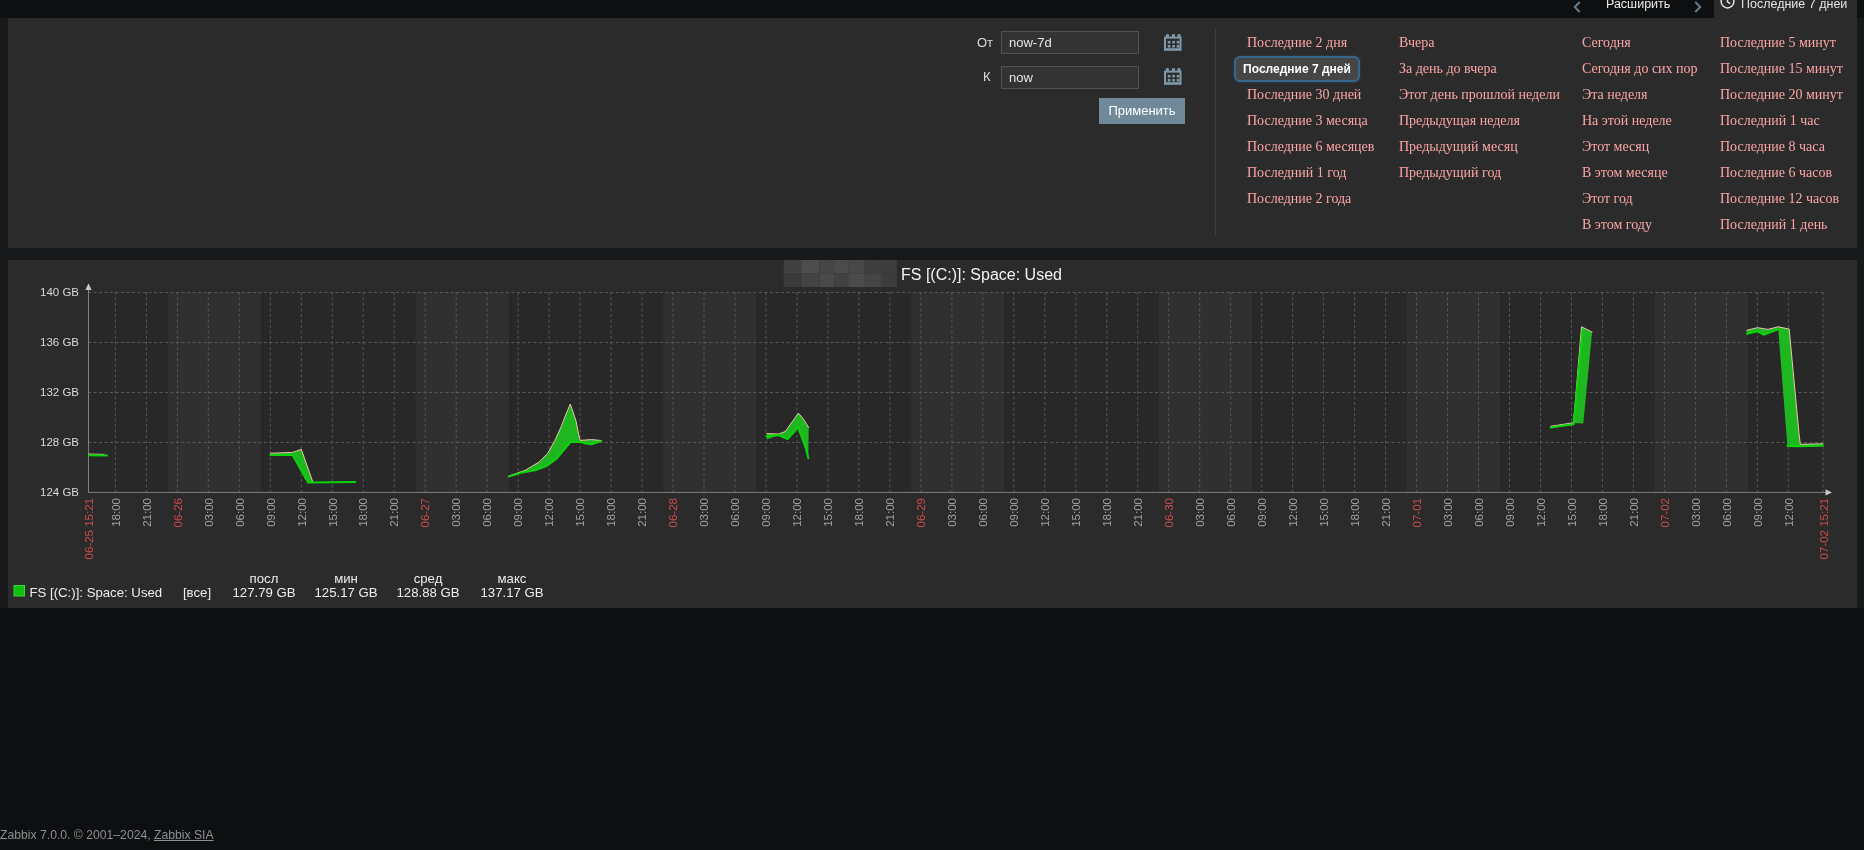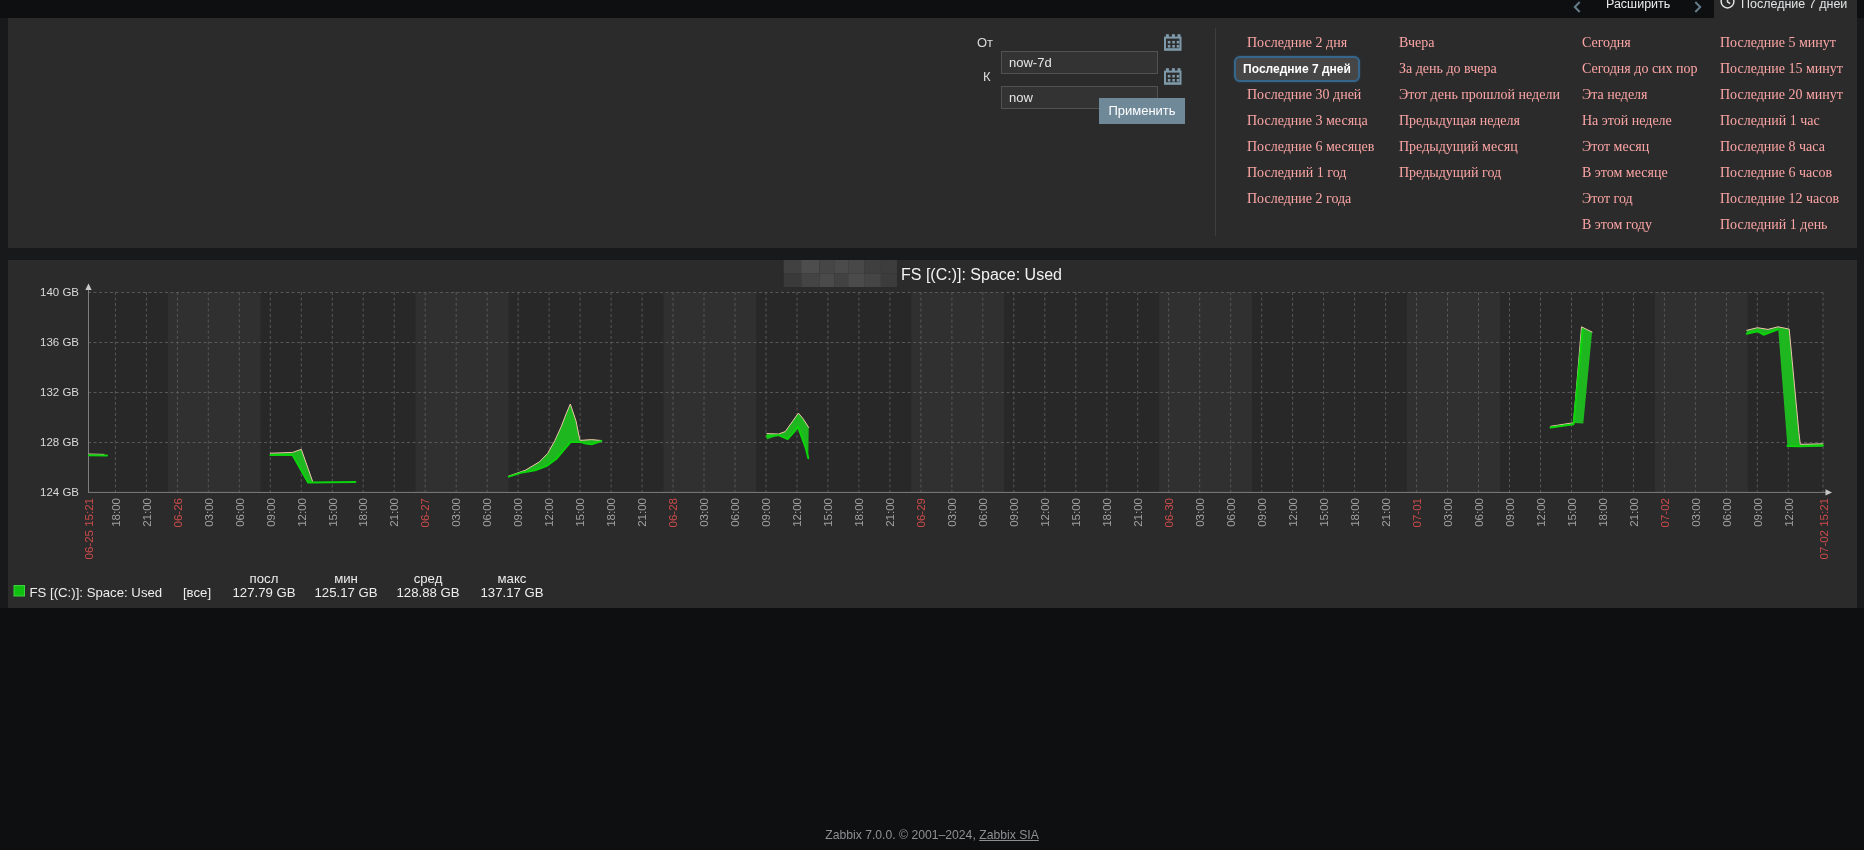--- a/index.html
+++ b/index.html
@@ -3,33 +3,33 @@
 html,body{margin:0;padding:0;background:#0e0f10;width:1864px;height:850px;overflow:hidden;
 font-family:"Liberation Sans",sans-serif;}
 *{box-sizing:border-box;}
 #wrap{position:relative;width:1864px;height:850px;}
 #midbg{position:absolute;left:0;top:18px;width:1864px;height:590px;background:#18191b;}
 #topbar{position:absolute;left:0;top:0;width:1714px;height:18px;background:#0e0f10;}
 #tab{position:absolute;left:1714px;top:0;width:143px;height:18px;background:#2b2b2b;overflow:hidden;}
 #panel1{position:absolute;left:8px;top:18px;width:1849px;height:230px;background:#2b2b2b;}
 #panel2{position:absolute;left:8px;top:260px;width:1849px;height:348px;background:#2b2b2b;}
 .lbl{position:absolute;color:#dcdcdc;font-size:13px;line-height:18px;}
-.inp{position:absolute;width:157px;height:23px;background:#333333;border:1px solid #525252;
-color:#e6e6e6;font-size:13px;line-height:21px;padding-left:7px;margin-top:20px;}
+.inp{position:absolute;width:138px;height:23px;background:#333333;border:1px solid #525252;
+color:#e6e6e6;font-size:13px;line-height:21px;padding-left:7px;}
 .cal{position:absolute;}
 #apply{position:absolute;left:1099px;top:98px;width:86px;height:26px;background:#6f8999;color:#ffffff;
 font-size:13px;text-align:center;line-height:26px;border-radius:0;}
 #vdiv{position:absolute;left:1215px;top:28px;width:1px;height:208px;background:#3e3e3e;}
 .lnk{position:absolute;color:#fca5a5;font-size:14px;line-height:18px;white-space:nowrap;font-family:Liberation Serif, serif;}
 .chip{position:absolute;width:126px;height:26px;background:#464646;border:2px solid #35678d;border-radius:6px;
 color:#ffffff;font-weight:bold;font-size:12px;line-height:22px;text-align:center;box-shadow:0 0 2px rgba(60,110,150,0.6);}
 #expand{position:absolute;left:1606px;top:-4px;color:#ececec;font-size:12.5px;line-height:16px;}
 #tabtext{position:absolute;left:1741px;top:-4px;color:#e2e4e5;font-size:12.5px;line-height:16px;white-space:nowrap;}
 .chev{position:absolute;top:1px;}
-#footer{position:absolute;left:0;top:828px;width:1864px;text-align:center;color:#8d8f91;font-size:12.2px;}
+#footer{position:absolute;left:0;top:828px;width:1864px;text-align:left;color:#8d8f91;font-size:12.2px;}
 #footer u{color:#8d8f91;}
 </style></head><body>
 <div id="wrap">
 <div id="midbg"></div>
 <div id="topbar"></div>
 <div id="panel1"></div>
 <div id="panel2"></div>
 <svg class="chev" style="left:1573px" width="8" height="12" viewBox="0 0 8 12">
       <path d="M6.7 1 L1.8 6 L6.7 11" stroke="#647c8b" stroke-width="2" fill="none"></path>
     </svg>

